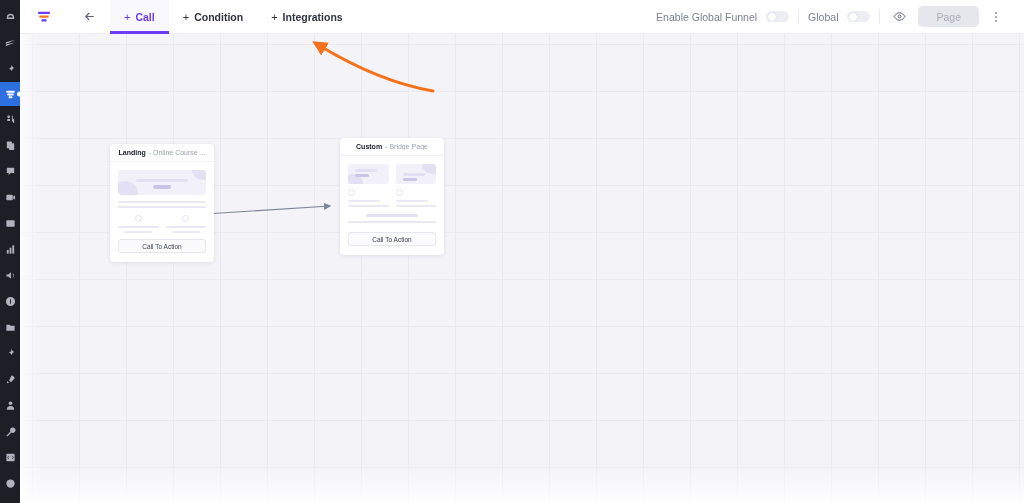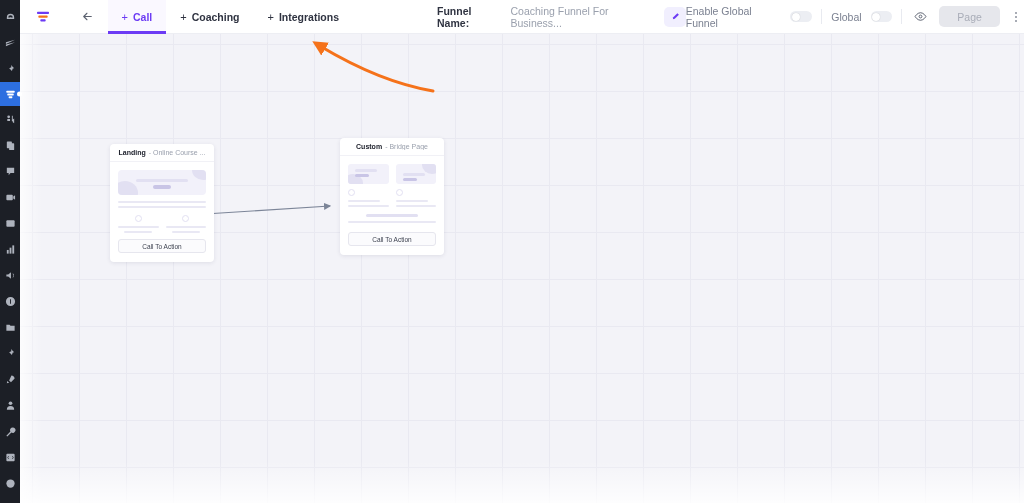--- a/index.html
+++ b/index.html
@@ -62,21 +62,21 @@
   .hspace { flex: 0 0 auto; }
   .funnel-wrap { display: flex; align-items: center; gap: 6px; }
   .funnel-label { font-size: 10.5px; font-weight: bold; color: #2f3341; }
   .funnel-value { font-size: 10.5px; color: #9aa0ad; }
   .edit-chip {
     width: 22px; height: 20px; border-radius: 5px; background: #f1effe;
     display: flex; align-items: center; justify-content: center;
   }
   .right-group {
     margin-left: auto; display: flex; align-items: center;
-    gap: 9px; padding-right: 0;
+    gap: 9px; padding-right: 20px;
   }
   .tog-label { font-size: 10.5px; color: #7b8191; }
   .toggle {
     width: 23px; height: 11px; border-radius: 6px;
     background: #eceef3; position: relative;
   }
   .toggle::after {
     content: ""; position: absolute; left: 1.5px; top: 1.5px;
     width: 8px; height: 8px; border-radius: 50%; background: #fff;
     box-shadow: 0 0 1px rgba(0,0,0,.25);
@@ -314,38 +314,29 @@
         <path d="M19 12H5M11 6l-6 6 6 6"></path>
       </svg>
     </div>
 
     <div class="tab active">
       <span class="plus">+</span>
       <span>Call</span>
     </div>
     <div class="tab">
       <span class="plus">+</span>
-      <span>Coaching</span>
+      <span>Condition</span>
     </div>
     <div class="tab">
       <span class="plus">+</span>
       <span>Integrations</span>
     </div>
 
     <div class="hspace" style="width:84px"></div>
 
-    <div class="funnel-wrap">
-      <span class="funnel-label">Funnel Name:</span>
-      <span class="funnel-value">Coaching Funnel For Business...</span>
-      <span class="edit-chip">
-        <svg width="9" height="9" viewBox="0 0 24 24">
-          <path d="M17 3l4 4-11 11-5 1 1-5z" fill="#6c3bf4"></path>
-        </svg>
-      </span>
-    </div>
 
     <div class="right-group">
       <span class="tog-label">Enable Global Funnel</span>
       <span class="toggle"></span>
       <span class="vdiv"></span>
       <span class="tog-label">Global</span>
       <span class="toggle"></span>
       <span class="vdiv"></span>
       <span class="eye-btn">
         <svg width="13" height="13" viewBox="0 0 24 24" fill="none" stroke="#5c6270" stroke-width="1.8">

